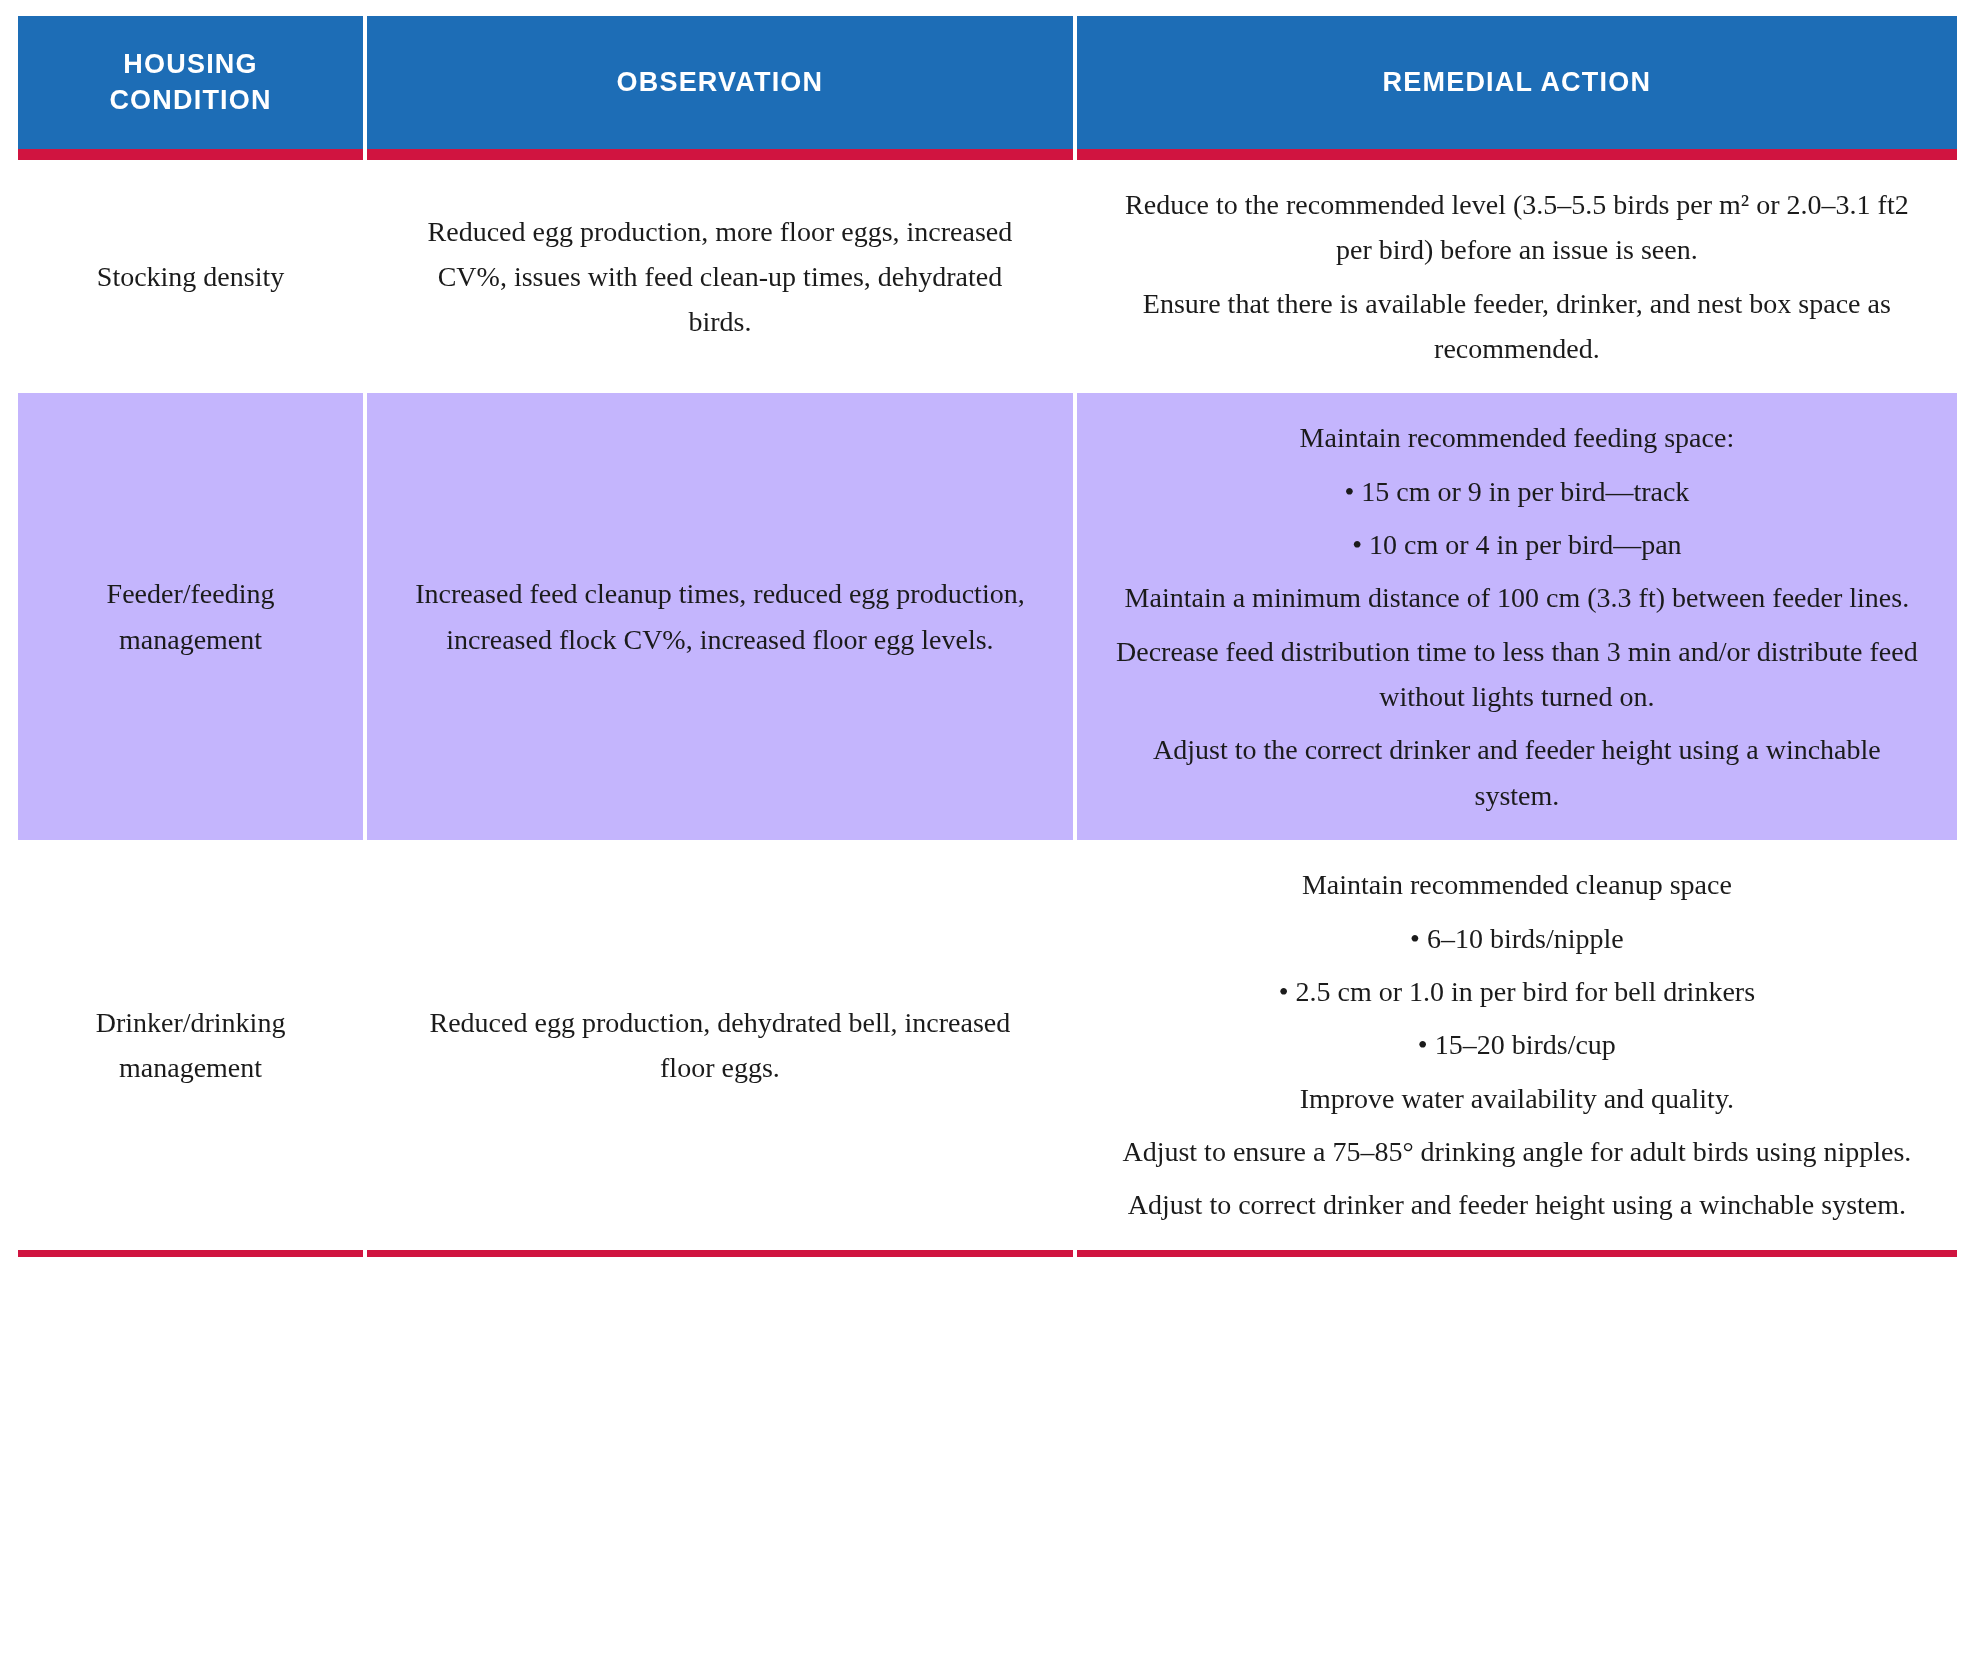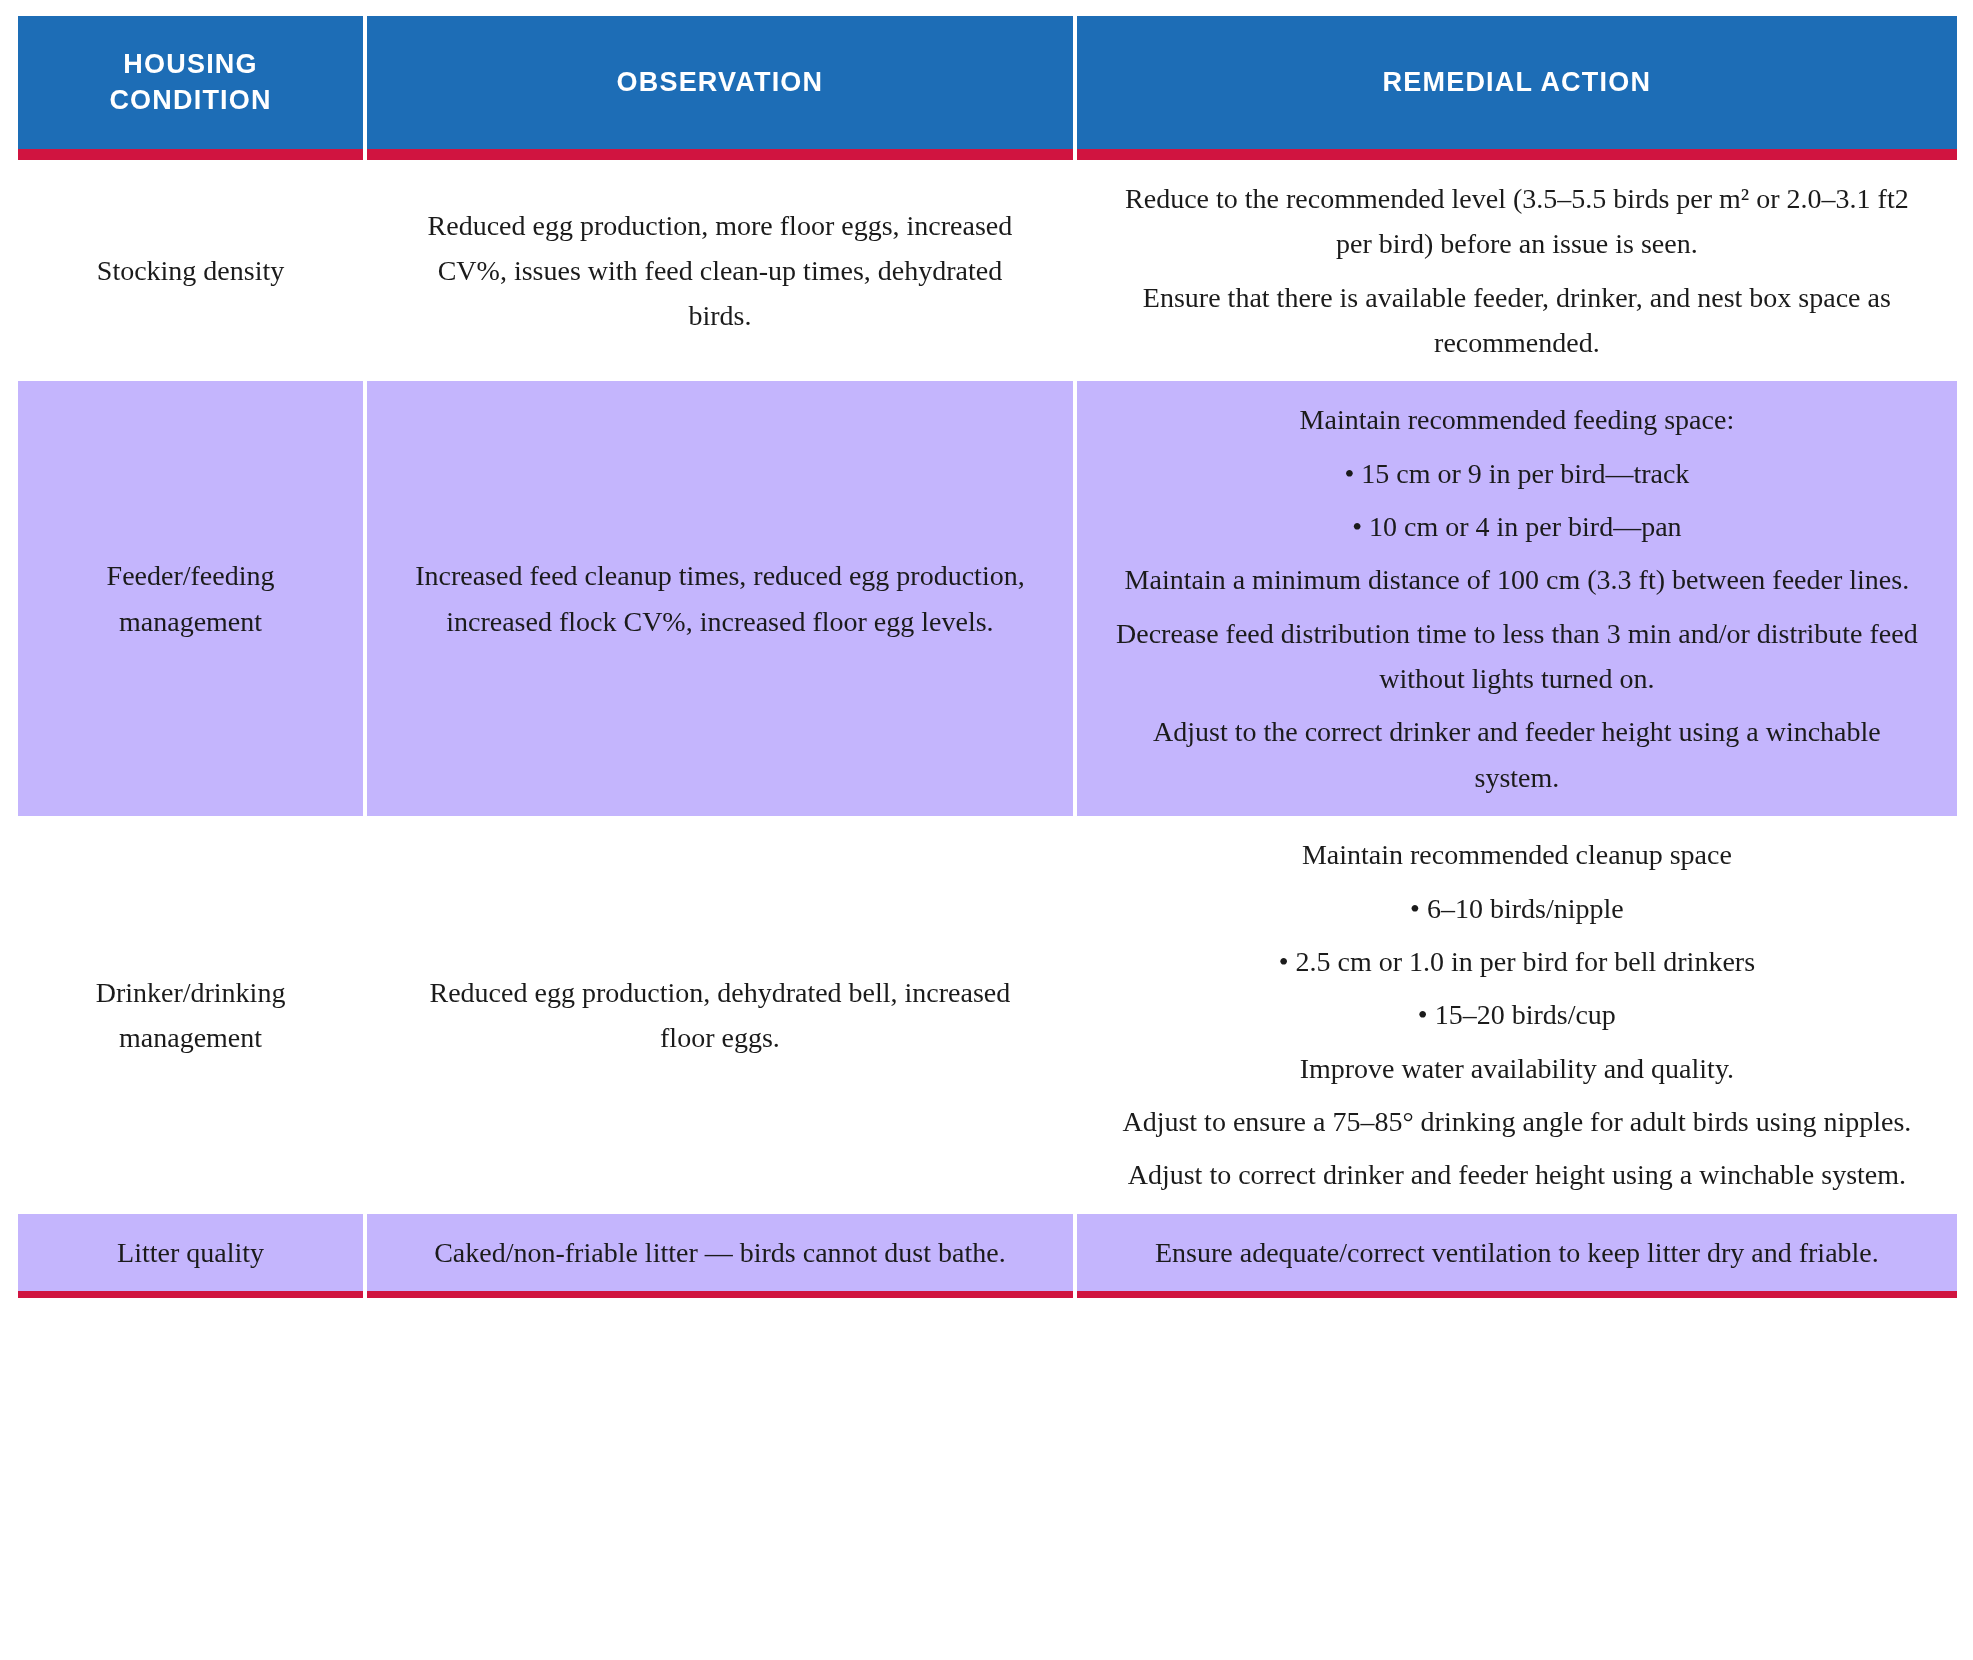--- a/index.html
+++ b/index.html
@@ -53,21 +53,21 @@
     line-height: 0;
   }
 
   tbody td {
     text-align: center;
     vertical-align: middle;
     font-size: 28px;
     line-height: 1.62;
     padding: 14px 40px;
   }
-  tbody td.remedial { padding: 8px 36px; }
+  tbody td.remedial { padding: 14px 36px; }
   tbody tr.alt td { background: #c4b5fd; }
 
   tbody td p {
     margin: 8px 0;
   }
 </style>
 </head>
 <body>
 
 <div class="page">
@@ -120,27 +120,20 @@
           <p>Maintain recommended cleanup space</p>
           <p>• 6–10 birds/nipple</p>
           <p>• 2.5 cm or 1.0 in per bird for bell drinkers</p>
           <p>• 15–20 birds/cup</p>
           <p>Improve water availability and quality.</p>
           <p>Adjust to ensure a 75–85° drinking angle for adult birds using nipples.</p>
           <p>Adjust to correct drinker and feeder height using a winchable system.</p>
         </td>
       </tr>
 
-      <tr class="alt">
-        <td class="sep condition">Litter quality</td>
-        <td class="sep observation">Caked/non-friable litter — birds cannot dust bathe.</td>
-        <td class="remedial">
-          <p>Ensure adequate/correct ventilation to keep litter dry and friable.</p>
-        </td>
-      </tr>
 
 
     </tbody>
     <tfoot>
       <tr class="bottom-band">
         <td class="sep"></td>
         <td class="sep"></td>
         <td></td>
       </tr>
     </tfoot>

